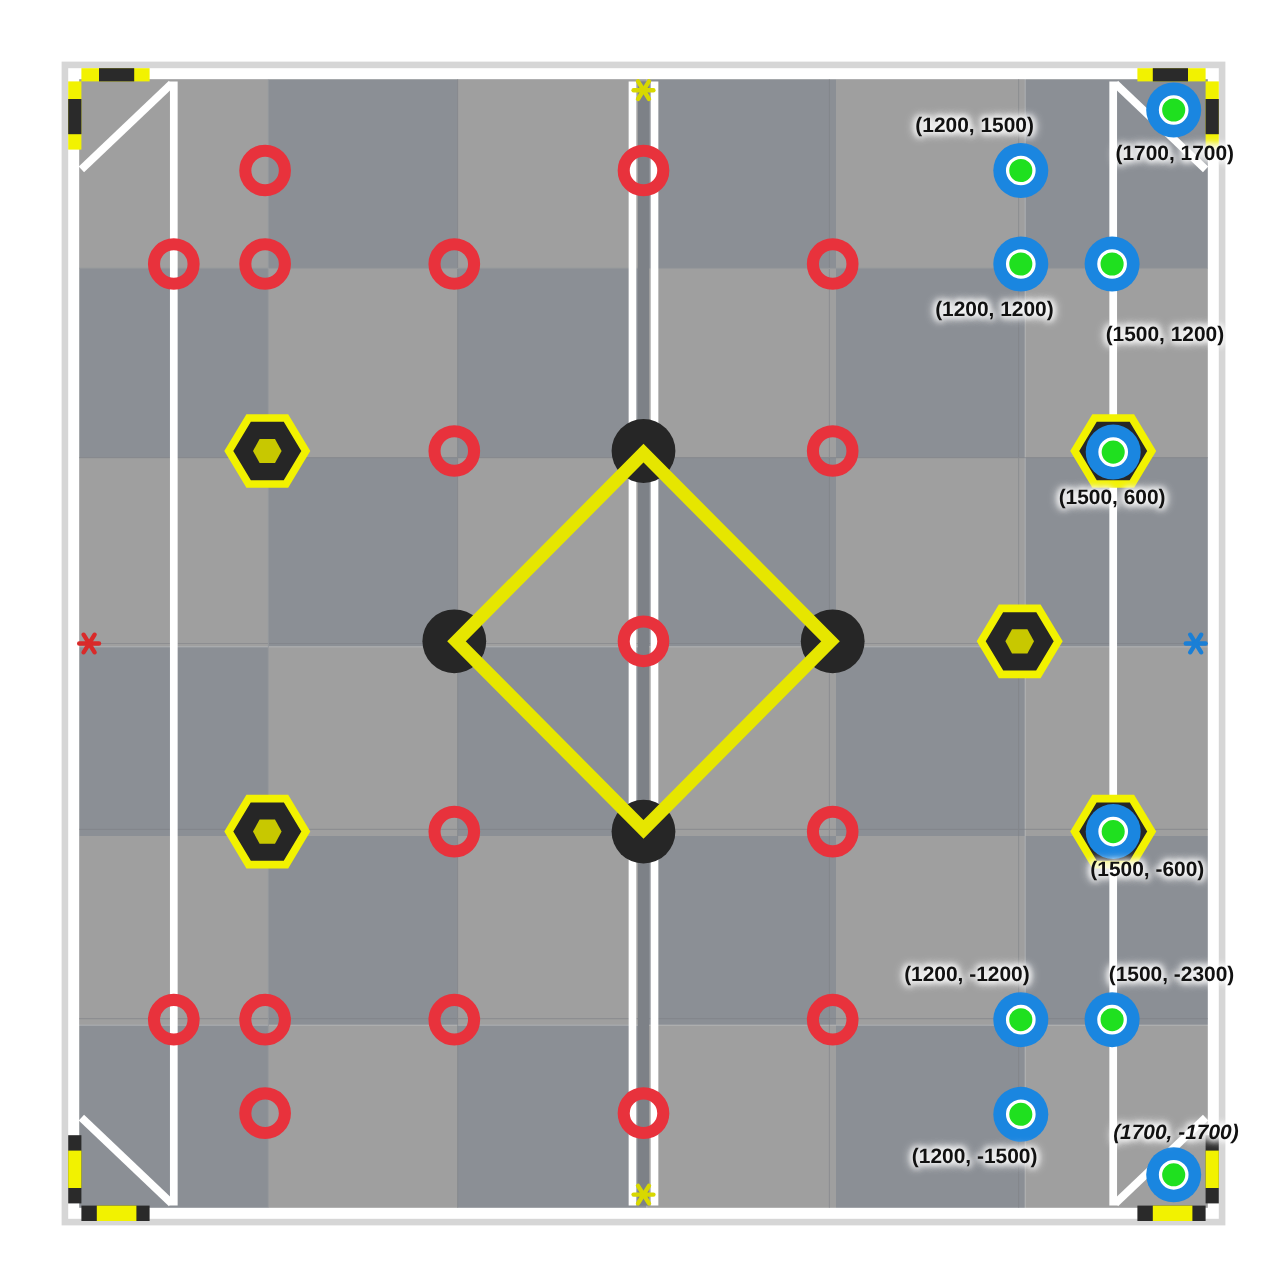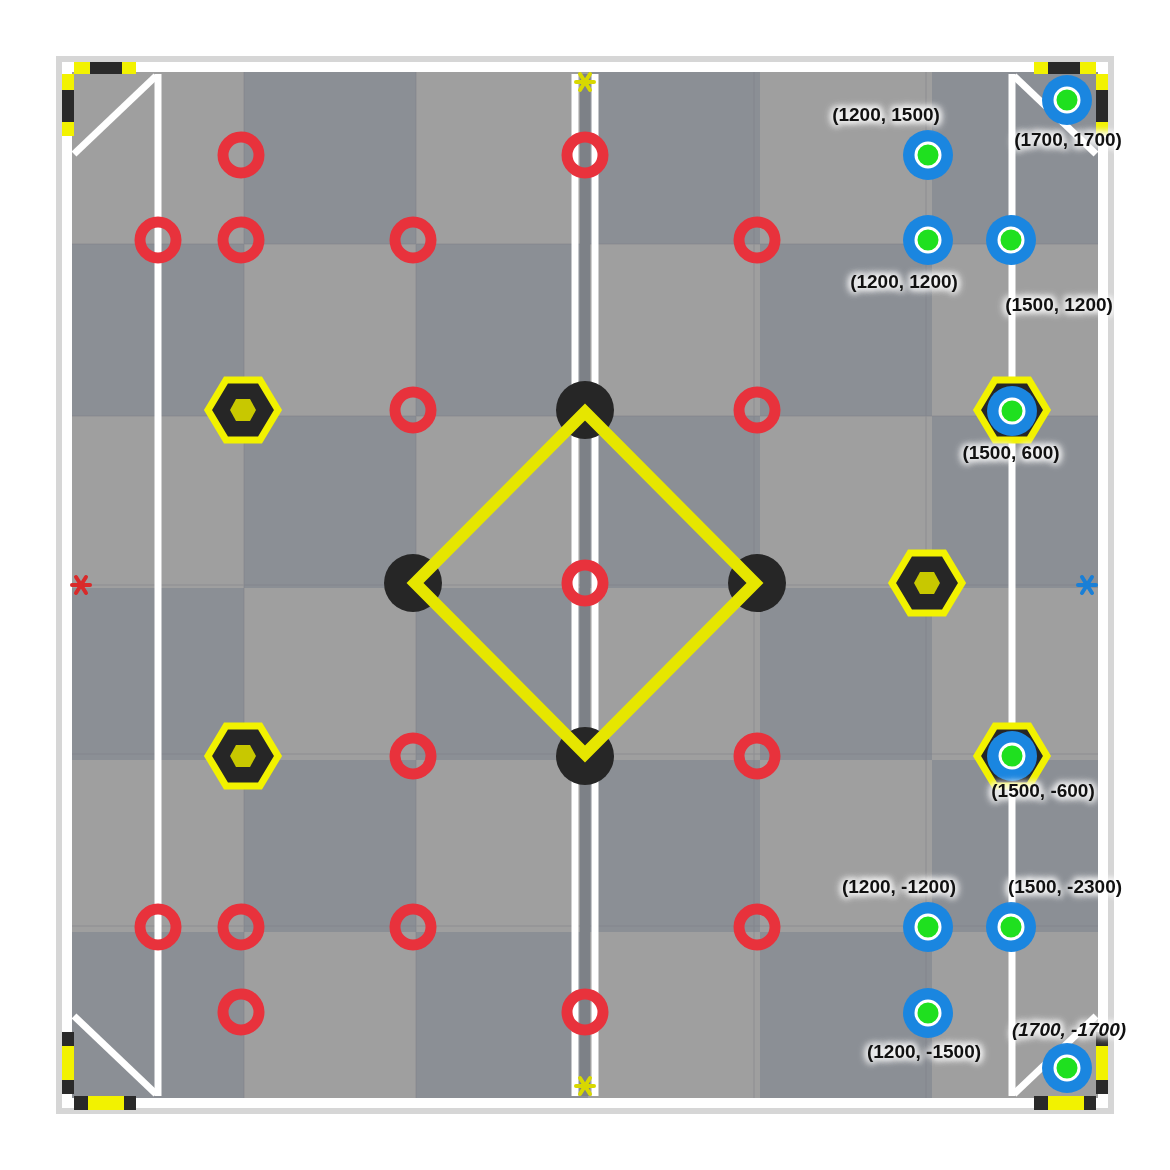--- a/index.html
+++ b/index.html
@@ -191,16 +191,16 @@
       </g>
   </g>
 </svg>
 
 <div class="label" style="left:1068px;top:140px;">(1700, 1700)</div>
 <div class="label" style="left:886px;top:115px;">(1200, 1500)</div>
 <div class="label" style="left:882px;top:282px;padding-left:44px;">(1200, 1200)</div>
 <div class="label" style="left:1059px;top:281px;margin-top:24px;">(1500, 1200)</div>
 <div class="label" style="left:1011px;top:453px;">(1500, 600)</div>
 <div class="label" style="left:1012px;top:791px;margin-left:31px;">(1500, -600)</div>
-<div class="label" style="left:879px;top:887px;margin-left:20px;">(1200, -1200)</div>
+<div class="label" style="left:879px;top:887px;">(1200, -1200)</div>
 <div class="label" style="left:1065px;top:887px;">(1500, -2300)</div>
-<div class="label" style="left:924px;top:1052px;">(1200, -1500)</div>
+<div class="label" style="left:886px;top:1052px;">(1200, -1500)</div>
 <div class="label" style="left:1069px;top:1030px;font-style:italic;">(1700, -1700)</div>
 
 </body></html>

